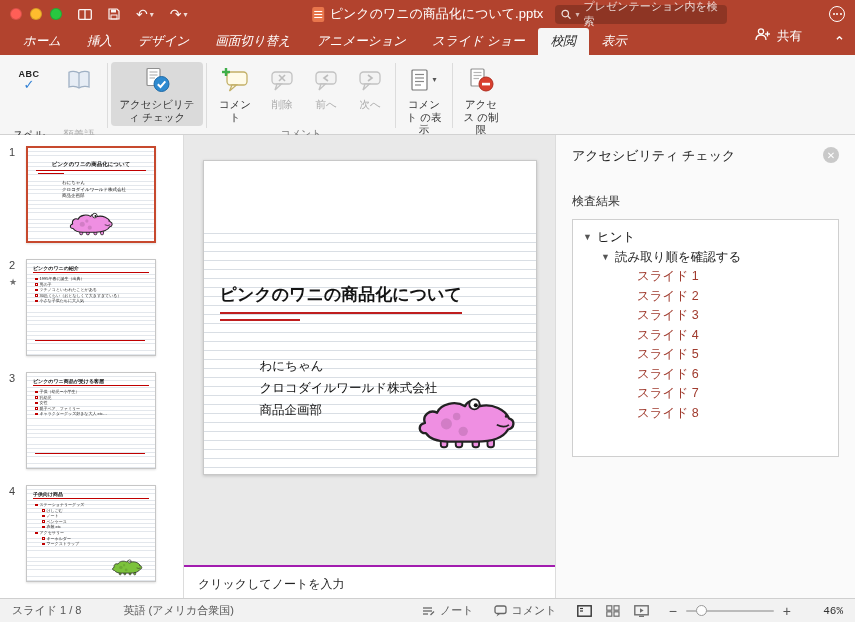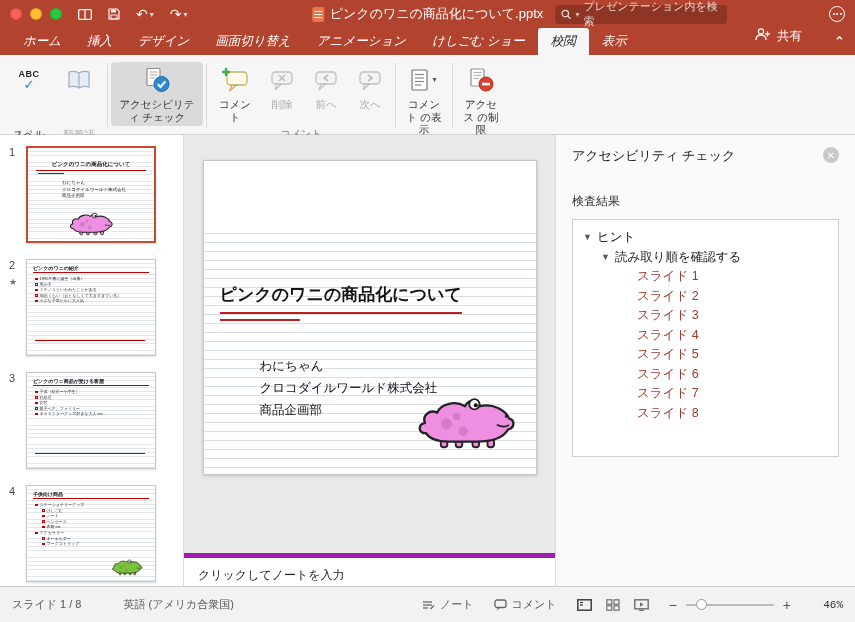--- a/index.html
+++ b/index.html
@@ -73,36 +73,36 @@
 
   
   .editor { flex:1; background:#e9e9e9; display:flex; flex-direction:column; min-width:0; }
   .canvas { flex:1; display:flex; justify-content:center; align-items:flex-start; padding-top:25px; }
   .slide { width:334px; height:315px; background:#fff; border:1px solid #c8c8c8; box-shadow:0 1px 3px rgba(0,0,0,.18); position:relative; }
   .ruled { position:absolute; left:0; right:0; top:64px; bottom:6px; background:repeating-linear-gradient(180deg,transparent 0 8px,#d9dee4 8px 9px); }
   .s-title { position:absolute; top:122px; left:16px; font-size:17px; font-weight:bold; color:#141414; padding-bottom:6px; border-bottom:2.5px solid #bf1e1e; }
   .s-line2 { position:absolute; top:158px; left:16px; width:80px; height:2px; background:#bf1e1e; }
   .s-body { position:absolute; top:194px; left:56px; font-size:12.5px; line-height:22px; color:#111; }
   .s-croc { position:absolute; right:18px; bottom:24px; width:104px; height:56px; }
-  .notesbar { height:33px; background:#fff; border-top:5px solid #a21caf; padding:9px 14px; font-size:12px; color:#222; }
+  .notesbar { height:33px; background:#fff; border-top:2px solid #a21caf; padding:9px 14px; font-size:12px; color:#222; }
 
   
   .accpane { width:300px; background:#fafafa; border-left:1px solid #dcdcdc; padding:12px 16px; font-size:12.5px; color:#222; }
   .acc-head { display:flex; justify-content:space-between; align-items:flex-start; }
   .acc-title { font-size:13px; color:#222; }
   .acc-close { width:16px; height:16px; border-radius:50%; background:#c9c9c9; color:#fff; font-size:10px; display:flex; align-items:center; justify-content:center; cursor:default; }
   .acc-results { margin-top:28px; font-size:12px; color:#333; }
   .acc-box { margin-top:9px; background:#fff; border:1px solid #cfcfcf; height:238px; padding:8px 6px; overflow:hidden; }
   .tree-row { display:flex; align-items:center; gap:5px; line-height:19.5px; white-space:nowrap; }
   .tree-caret { font-size:9px; color:#555; }
   .ind1 { padding-left:4px; } .ind2 { padding-left:22px; }
   .slide-link { padding-left:58px; line-height:19.5px; color:#a03b2e; cursor:default; }
 
   
-  .statusbar { height:36px; background:#f2f2f2; border-top:1px solid #cfcfcf; display:flex; align-items:center; font-size:11px; color:#555; padding:0 12px; flex:0 0 auto; }
+  .statusbar { height:24px; background:#f2f2f2; border-top:1px solid #cfcfcf; display:flex; align-items:center; font-size:11px; color:#555; padding:0 12px; flex:0 0 auto; }
   .sb-lang { margin-left:42px; }
   .sb-right { margin-left:auto; display:flex; align-items:center; gap:20px; }
   .sb-item { display:flex; align-items:center; gap:5px; cursor:default; }
   .viewbtns { display:flex; align-items:center; gap:14px; }
   .vb { display:flex; align-items:center; cursor:default; }
   .zoomer { display:flex; align-items:center; gap:9px; }
   .zb { font-size:14px; color:#555; cursor:default; }
   .ztrack { width:88px; height:2px; background:#bbb; border-radius:1px; position:relative; }
   .zknob { position:absolute; top:-5px; left:12%; width:11px; height:11px; border-radius:50%; background:#fdfdfd; border:1px solid #9a9a9a; }
   .zpct { width:32px; text-align:right; color:#333;font-family:Liberation Mono, monospace; }
@@ -178,21 +178,21 @@
         <i></i>
       </span>
   </div>
 
   <div class="tabrow">
     <span class="tab">ホーム</span>
     <span class="tab">挿入</span>
     <span class="tab">デザイン</span>
     <span class="tab">画面切り替え</span>
     <span class="tab">アニメーション</span>
-    <span class="tab">けしごむ ショー</span>
+    <span class="tab">スライド ショー</span>
     <span class="tab active">校閲</span>
     <span class="tab">表示</span>
     <span class="spacer"></span>
     <span class="share">
       <svg width="16" height="13" viewBox="0 0 16 13">
           <circle cx="6" cy="3.4" r="2.6" fill="none" stroke="#fff" stroke-width="1.3"></circle>
           <path d="M1 12 c0-3.2 2.2-5 5-5 s5 1.8 5 5" fill="none" stroke="#fff" stroke-width="1.3"></path>
           <line x1="12.5" y1="3.5" x2="12.5" y2="8.5" stroke="#fff" stroke-width="1.3"></line>
           <line x1="10" y1="6" x2="15" y2="6" stroke="#fff" stroke-width="1.3"></line>
         </svg>

